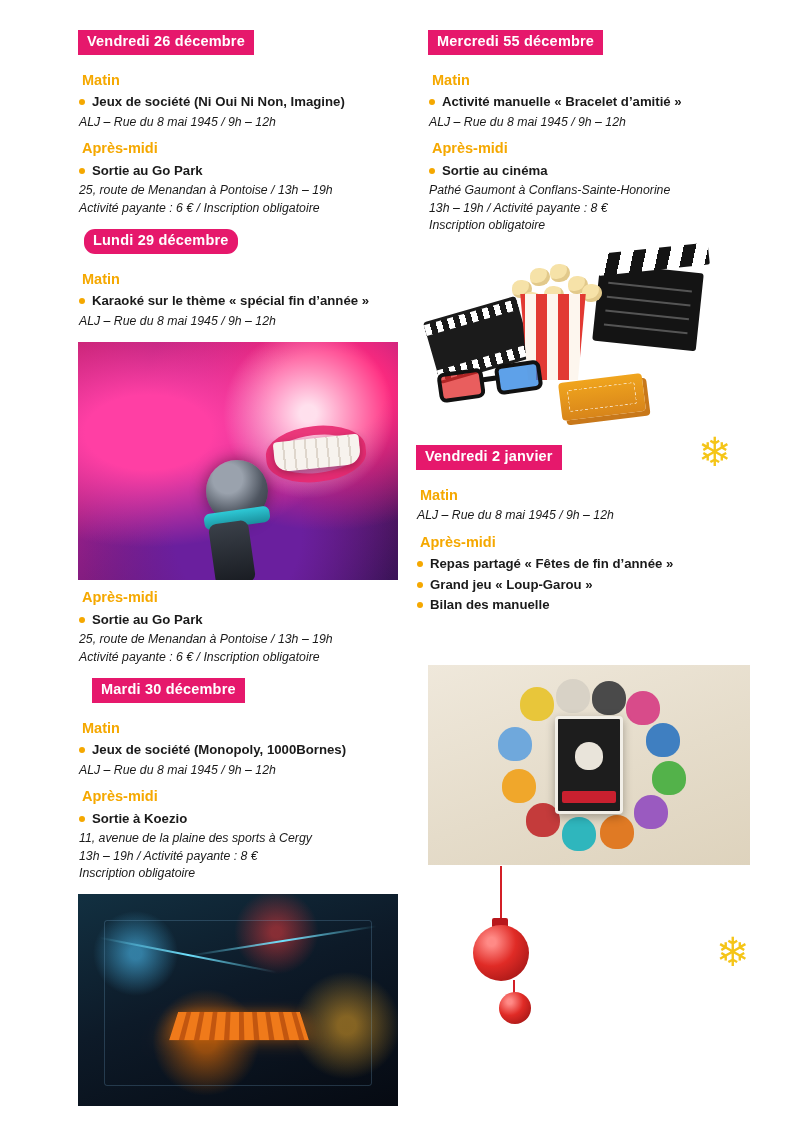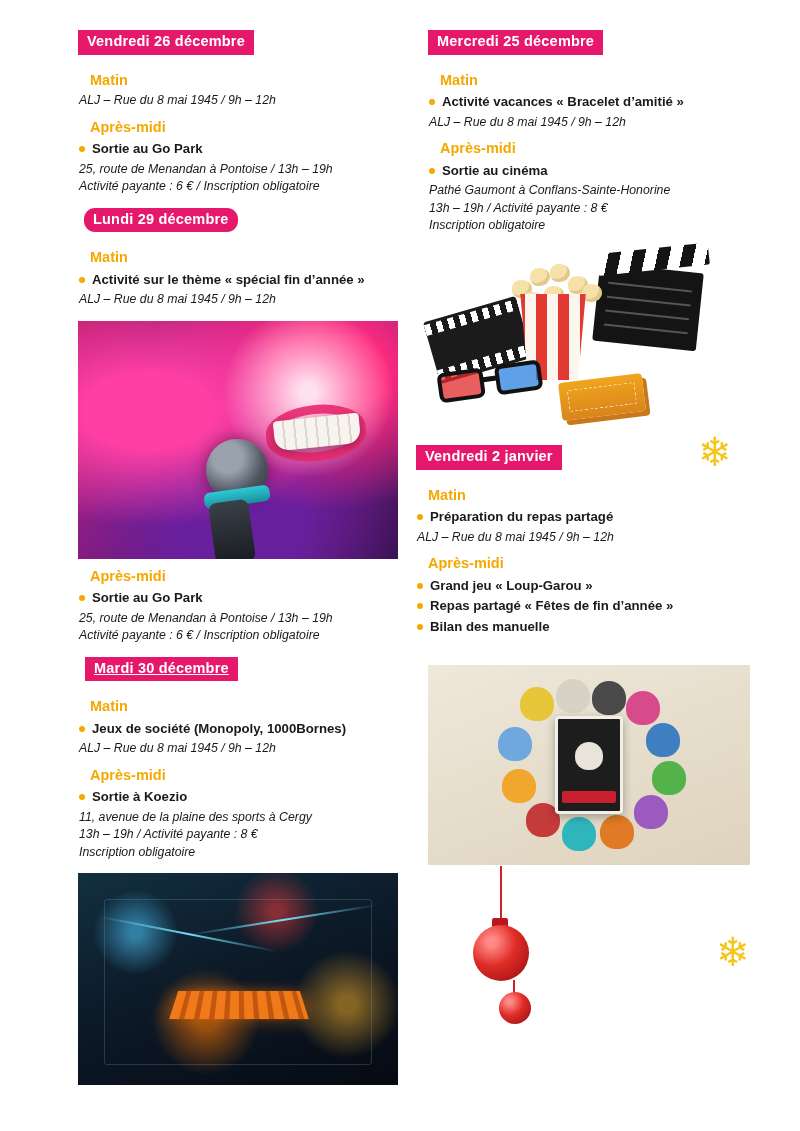--- a/index.html
+++ b/index.html
@@ -33,27 +33,27 @@
     background: #e6186c;
     color: #ffffff;
     font-weight: bold;
     font-size: 14.5px;
     padding: 4px 9px 5px 9px;
     letter-spacing: 0.2px;
     line-height: 1.1;
     margin-bottom: 8px;
   }
   .date-banner.indent-1 { margin-left: 6px; border-radius: 11px; }
-  .date-banner.indent-2 { margin-left: 7px; text-decoration: underline; }
+  .date-banner.indent-2 { margin-left: 14px; }
 
   .moment {
     color: #f5a800;
     font-weight: bold;
     font-size: 14.5px;
-    margin: 9px 0 3px 12px;
+    margin: 9px 0 3px 4px;
     line-height: 1.2;
   }
 
   ul.items {
     list-style: none;
     margin: 0 0 1px 0;
     padding: 0;
   }
   ul.items li {
     position: relative;
@@ -382,35 +382,38 @@
 </head>
 <body>
 
 <div class="page">
 
   <div class="col col-left">
 
     <div class="block">
       <div class="date-banner">Vendredi 26 décembre</div>
       <div class="moment">Matin</div>
+      <ul class="items">
+        <li>Jeux de société (Ni Oui Ni Non, Imagine)</li>
+      </ul>
       <div class="details">ALJ – Rue du 8 mai 1945 / 9h – 12h</div>
 
       <div class="moment">Après-midi</div>
       <ul class="items">
         <li>Sortie au Go Park</li>
       </ul>
       <div class="details">25, route de Menandan à Pontoise / 13h – 19h
 Activité payante : 6 € / Inscription obligatoire</div>
     </div>
 
     <div class="block">
       <div class="date-banner indent-1">Lundi 29 décembre</div>
       <div class="moment">Matin</div>
       <ul class="items">
-        <li>Activité sur le thème « spécial fin d’année »</li>
+        <li>Karaoké sur le thème « spécial fin d’année »</li>
       </ul>
       <div class="details">ALJ – Rue du 8 mai 1945 / 9h – 12h</div>
 
       <div class="photo photo-karaoke">
         <div class="karaoke-lips"></div>
         <div class="karaoke-teeth"></div>
         <div class="karaoke-mic-head"></div>
         <div class="karaoke-mic-ring"></div>
         <div class="karaoke-mic-body"></div>
       </div>
@@ -445,24 +448,24 @@
         <div class="koezio-beam-b"></div>
         <div class="koezio-ramp"></div>
       </div>
     </div>
 
   </div>
 
   <div class="col col-right">
 
     <div class="block">
-      <div class="date-banner">Mercredi 25 décembre</div>
+      <div class="date-banner">Mercredi 55 décembre</div>
       <div class="moment">Matin</div>
       <ul class="items">
-        <li>Activité vacances « Bracelet d’amitié »</li>
+        <li>Activité manuelle « Bracelet d’amitié »</li>
       </ul>
       <div class="details">ALJ – Rue du 8 mai 1945 / 9h – 12h</div>
 
       <div class="moment">Après-midi</div>
       <ul class="items">
         <li>Sortie au cinéma</li>
       </ul>
       <div class="details">Pathé Gaumont à Conflans-Sainte-Honorine
 13h – 19h / Activité payante : 8 €
 Inscription obligatoire</div>
@@ -492,29 +495,26 @@
       <div class="bridge"></div>
       <div class="lens right"></div>
     </div>
     <div class="tickets"></div>
   </div>
 
   <div class="col" style="left:416px; top:445px;">
     <div class="block">
       <div class="date-banner">Vendredi 2 janvier</div>
       <div class="moment">Matin</div>
-      <ul class="items">
-        <li>Préparation du repas partagé</li>
-      </ul>
       <div class="details">ALJ – Rue du 8 mai 1945 / 9h – 12h</div>
 
       <div class="moment">Après-midi</div>
       <ul class="items">
+        <li>Repas partagé « Fêtes de fin d’année »</li>
         <li>Grand jeu « Loup-Garou »</li>
-        <li>Repas partagé « Fêtes de fin d’année »</li>
         <li>Bilan des manuelle</li>
       </ul>
     </div>
   </div>
 
   <div class="photo-loup">
     <div class="token" style="left:92px; top:22px; background:#e8c63a;"></div>
     <div class="token" style="left:128px; top:14px; background:#d8d2c6;"></div>
     <div class="token" style="left:164px; top:16px; background:#4a4a4a;"></div>
     <div class="token" style="left:198px; top:26px; background:#d84b8a;"></div>

